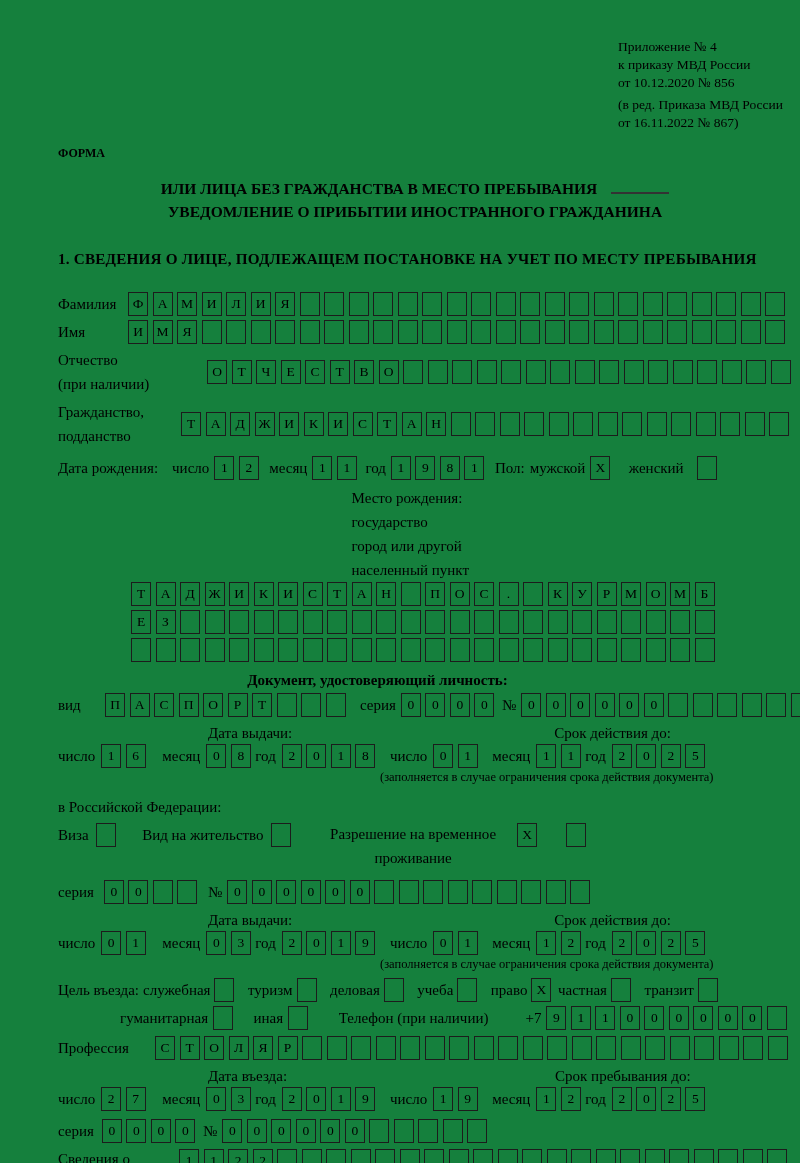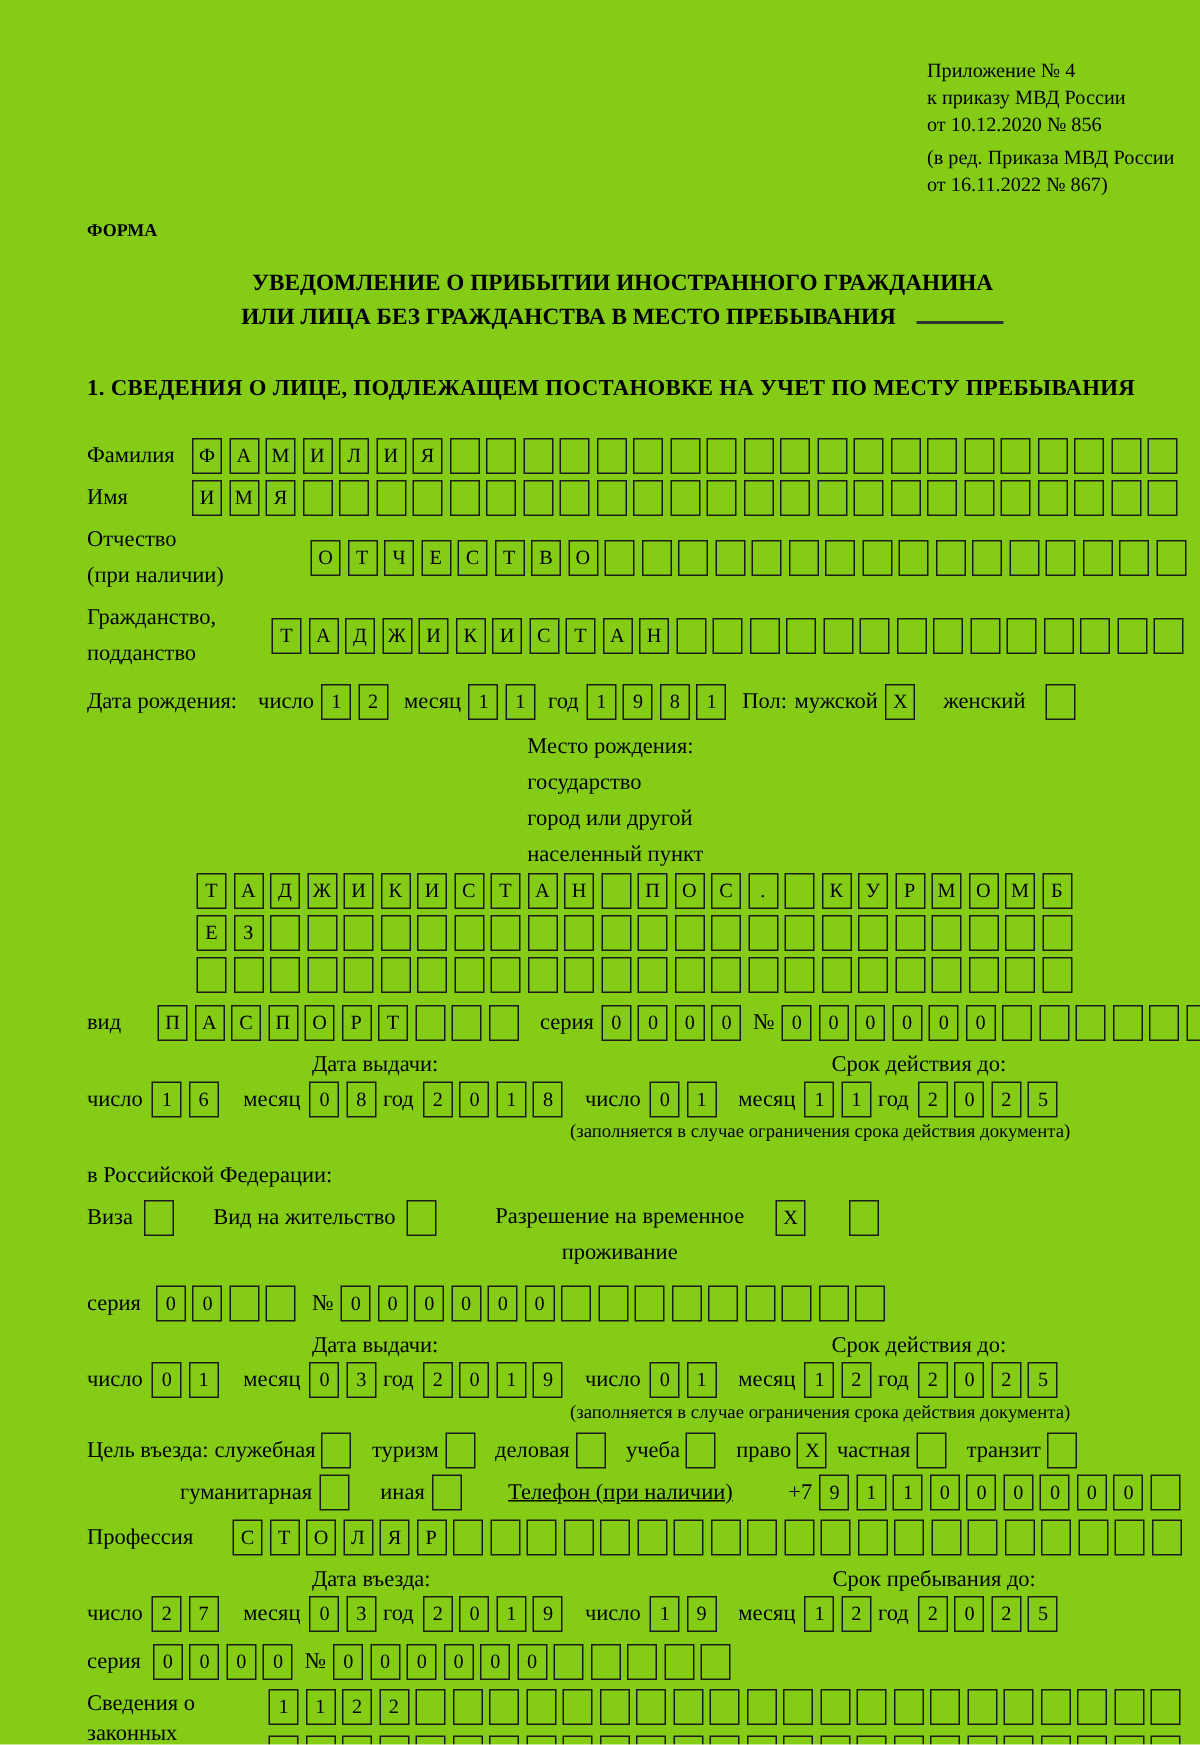--- a/index.html
+++ b/index.html
@@ -1,17 +1,17 @@
 <!DOCTYPE html>
 <html><head>
 <meta charset="utf-8">
 <style>
   html,body{margin:0;padding:0;background:#fff;color:#000;}
   body{font-family:"Liberation Serif","DejaVu Serif",serif;font-size:15px;}
-  .page{width:800px;height:1163px;box-sizing:border-box;padding:38px 8px 10px 58px;overflow:hidden;background:#84cc16;}
+  .page{width:800px;height:1163px;box-sizing:border-box;padding:38px 8px 10px 58px;overflow:hidden;background:#15803d;}
 
   
   .hdr-right{width:195px;margin-left:560px;font-size:13.5px;line-height:1.32;}
   .hdr-right .blk2{margin-top:5px;}
   .forma{ margin:14px 30px 0 0;font-weight:bold;font-size:12px;}
 
   .title{ text-align:center;font-weight:bold;font-size:15.5px;line-height:1.5;margin:16px 0 0 -20px;}
   .blank-line{display:inline-block;width:58px;border-bottom:2px solid #333;height:14px;margin-left:14px;}
   .sec-head{font-weight:bold;font-size:15.2px;margin:26px 0 24px 0;letter-spacing:.2px;}
 
@@ -63,22 +63,22 @@
   <div class="hdr-right">
     <div>Приложение № 4</div>
     <div>к приказу МВД России</div>
     <div>от 10.12.2020 № 856</div>
     <div class="blk2">(в ред. Приказа МВД России</div>
     <div>от 16.11.2022 № 867)</div>
   </div>
   <div class="forma">ФОРМА</div>
 
   <div class="title">
+    <div><span>ИЛИ ЛИЦА БЕЗ ГРАЖДАНСТВА В МЕСТО ПРЕБЫВАНИЯ</span><span class="blank-line"></span></div>
     <div>УВЕДОМЛЕНИЕ О ПРИБЫТИИ ИНОСТРАННОГО ГРАЖДАНИНА</div>
-    <div><span>ИЛИ ЛИЦА БЕЗ ГРАЖДАНСТВА В МЕСТО ПРЕБЫВАНИЯ</span><span class="blank-line"></span></div>
   </div>
 
   <div class="sec-head">1. СВЕДЕНИЯ О ЛИЦЕ, ПОДЛЕЖАЩЕМ ПОСТАНОВКЕ НА УЧЕТ ПО МЕСТУ ПРЕБЫВАНИЯ</div>
 
   <div class="frow">
     <span class="flabel w70">Фамилия</span>
     <span class="cells">
         <span class="cell">Ф</span>
         <span class="cell">А</span>
         <span class="cell">М</span>
@@ -321,20 +321,21 @@
           <span class="cell"></span>
           <span class="cell"></span>
           <span class="cell"></span>
           <span class="cell"></span>
           <span class="cell"></span>
           <span class="cell"></span>
         </span>
     </span>
   </div>
 
+  <div class="doc-head">Документ, удостоверяющий личность:</div>
   <div class="frow">
     <span class="flabel w47">вид</span>
     <span class="cells">
         <span class="cell">П</span>
         <span class="cell">А</span>
         <span class="cell">С</span>
         <span class="cell">П</span>
         <span class="cell">О</span>
         <span class="cell">Р</span>
         <span class="cell">Т</span>
@@ -548,21 +549,21 @@
   </div>
   <div class="purpose2">
     <span class="inlbl">гуманитарная</span>
     <span class="cells">
         <span class="cell"></span>
       </span>
     <span class="inlbl" style="margin-left:16px;">иная</span>
     <span class="cells">
         <span class="cell"></span>
       </span>
-    <span class="inlbl" style="margin-left:26px;text-decoration:underline;">Телефон (при наличии)</span>
+    <span class="inlbl" style="margin-left:26px;">Телефон (при наличии)</span>
     <span class="inlbl" style="margin-left:32px;">+7</span>
     <span class="cells">
         <span class="cell">9</span>
         <span class="cell">1</span>
         <span class="cell">1</span>
         <span class="cell">0</span>
         <span class="cell">0</span>
         <span class="cell">0</span>
         <span class="cell">0</span>
         <span class="cell">0</span>

